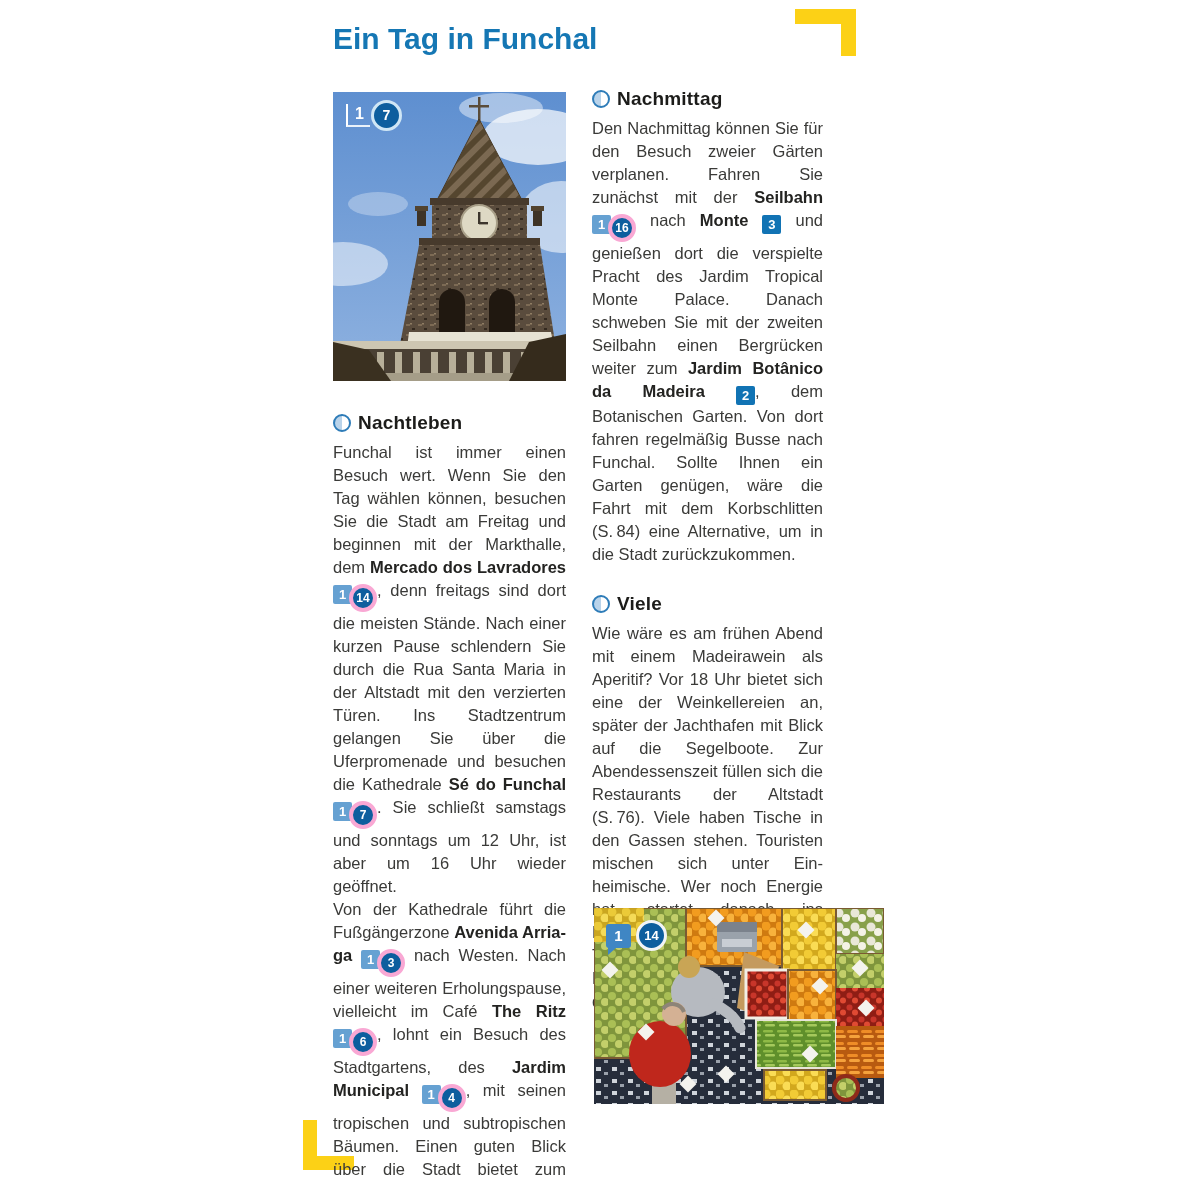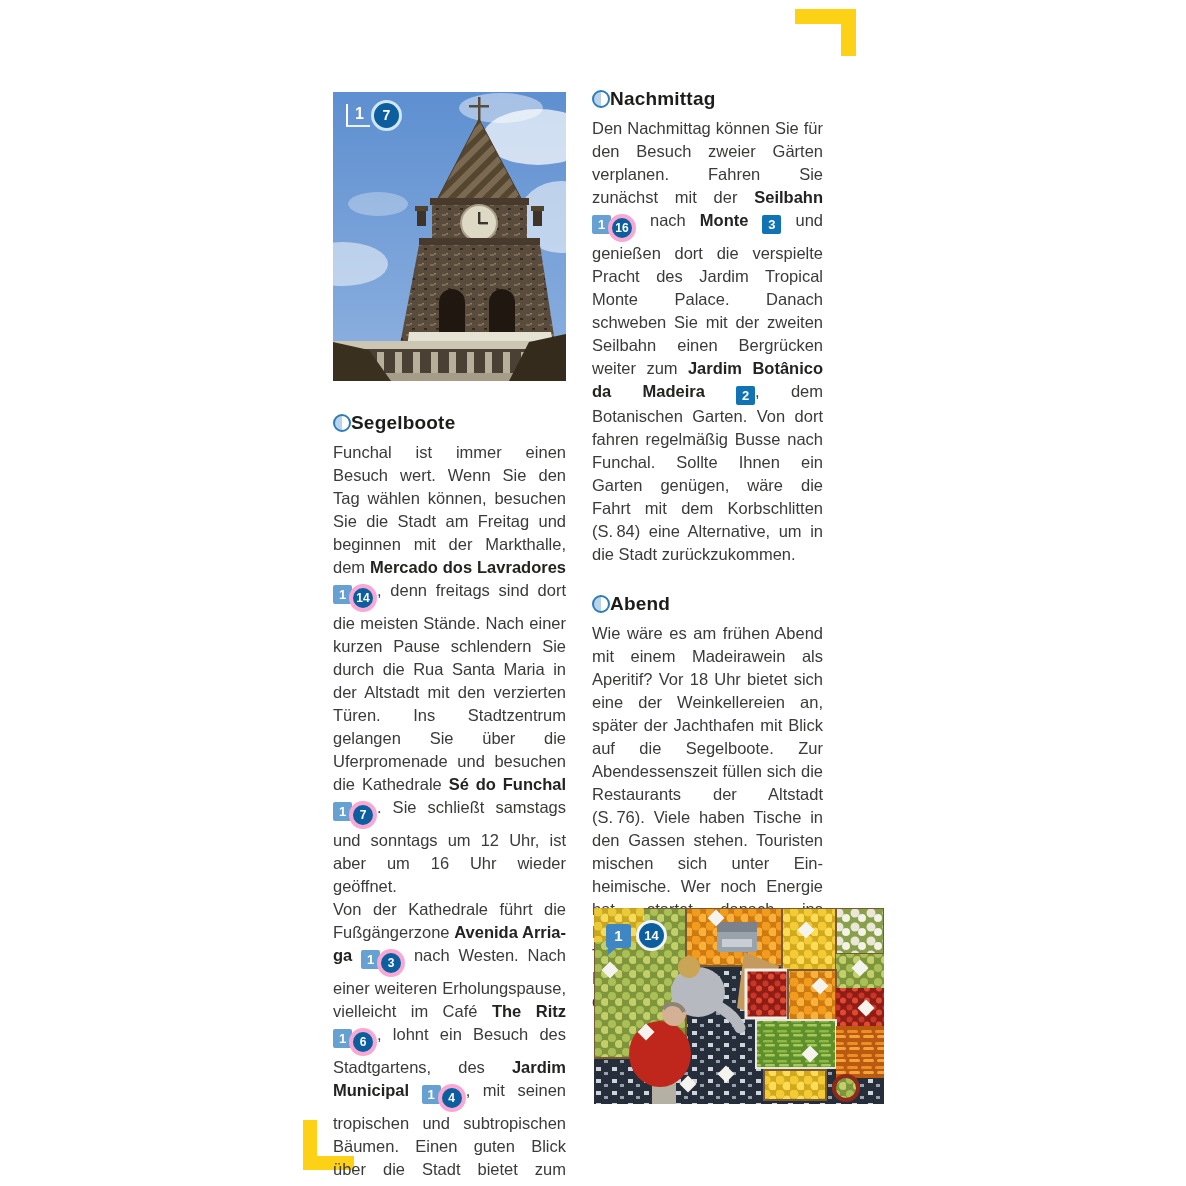--- a/index.html
+++ b/index.html
@@ -9,21 +9,21 @@
   .bar{position:absolute;background:#fcd116;}
   
   .title{position:absolute;left:333px;top:22px;margin:0;font-size:30px;font-weight:bold;color:#1577b4;}
   
   .col-left{position:absolute;left:333px;top:92px;width:233px;}
   .col-right{position:absolute;left:592px;top:88px;width:231px;}
   figure{margin:0;}
   .photo{position:relative;display:block;}
   .photo svg{display:block;}
   
-  .sec-head{display:flex;align-items:center;gap:0;margin:0 0 7px 0;}
+  .sec-head{display:flex;align-items:center;gap:7px;margin:0 0 7px 0;}
   .sec-head h2{margin:0;font-size:19px;font-weight:bold;color:#1c1c1a;letter-spacing:.2px;}
   .time-icon{width:18px;height:18px;border-radius:50%;border:2px solid #2e7cb8;box-sizing:border-box;
              background:conic-gradient(from 180deg,#b9d3ea 0 50%,#ffffff 0);flex:0 0 auto;}
   .sec-vormittag{margin-top:31px;}
   .sec-abend{margin-top:27px;}
   
   p.body{margin:0;font-size:16.5px;line-height:23px;text-align:justify;color:#3a3a38;
          hyphens:manual;-webkit-hyphens:manual;}
   p.body b{color:#232321;margin-top:16px;}
   
@@ -59,20 +59,21 @@
 
   <div>
     <div class="bar" style="left:795px;top:9px;width:61px;height:15px;"></div>
     <div class="bar" style="left:841px;top:9px;width:15px;height:47px;"></div>
   </div>
   <div>
     <div class="bar" style="left:303px;top:1120px;width:14px;height:50px;"></div>
     <div class="bar" style="left:303px;top:1156px;width:51px;height:14px;"></div>
   </div>
 
+  <h1 class="title">Ein Tag in Funchal</h1>
 
   <div class="col-left">
 
     <figure class="photo">
       <svg width="233" height="289" viewBox="0 0 233 289">
         <defs>
           <linearGradient id="sky" x1="0" y1="0" x2="0" y2="1">
             <stop offset="0" stop-color="#5e8fd0"></stop>
               <stop offset="1" stop-color="#8fb2e0"></stop>
           </linearGradient>
@@ -138,40 +139,40 @@
       </svg>
       <span class="photo-mk ch-mk">
         <span class="ch-sq">1</span>
         <span class="ch-ci">7</span>
       </span>
     </figure>
 
     <section class="sec-vormittag">
       <div class="sec-head">
         <span class="time-icon"></span>
-        <h2>Segelboote</h2>
+        <h2>Nachtleben</h2>
       </div>
       <p class="body">Funchal ist immer einen Besuch wert. Wenn Sie den Tag wählen können, besuchen Sie die Stadt am Freitag und beginnen mit der Markthalle, dem <b>Mercado dos Lavradores</b> <span class="mk"><span class="mk-sq">1</span><span class="mk-ci">14</span></span>, denn freitags sind dort die meisten Stände. Nach einer kurzen Pause schlendern Sie durch die Rua Santa Maria in der Altstadt mit den verzierten Türen. Ins Stadt­zentrum gelangen Sie über die Uferpromenade und besuchen die Kathedrale <b>Sé do Funchal</b> <span class="mk"><span class="mk-sq">1</span><span class="mk-ci">7</span></span>. Sie schließt samstags und sonntags um 12 Uhr, ist aber um 16 Uhr wieder geöffnet.</p>
       <p class="body">Von der Kathedrale führt die Fußgängerzone <b>Avenida Arria­ga</b> <span class="mk"><span class="mk-sq">1</span><span class="mk-ci">3</span></span> nach Westen. Nach einer weiteren Erholungspause, vielleicht im Café <b>The Ritz</b> <span class="mk"><span class="mk-sq">1</span><span class="mk-ci">6</span></span>, lohnt ein Besuch des Stadt­gartens, des <b>Jardim Municipal</b> <span class="mk"><span class="mk-sq">1</span><span class="mk-ci">4</span></span>, mit seinen tropischen und subtropischen Bäumen. Ei­nen guten Blick über die Stadt bietet zum Abschluss der Turm der <b>Igreja do Colégio</b> .</p>
     </section>
   </div>
 
   <div class="col-right">
     <section>
       <div class="sec-head">
         <span class="time-icon"></span>
         <h2>Nachmittag</h2>
       </div>
       <p class="body">Den Nachmittag können Sie für den Besuch zweier Gärten verplanen. Fahren Sie zunächst mit der <b>Seilbahn</b> <span class="mk"><span class="mk-sq">1</span><span class="mk-ci">16</span></span> nach <b>Monte</b> <span class="mk"><span class="mk-sq single">3</span></span> und genießen dort die verspielte Pracht des Jardim Tropical Monte Palace. Danach schweben Sie mit der zweiten Seilbahn einen Bergrücken wei­ter zum <b>Jardim Botânico da Madeira</b> <span class="mk"><span class="mk-sq single">2</span></span>, dem Botanischen Garten. Von dort fahren regel­mäßig Busse nach Funchal. Sollte Ihnen ein Garten genügen, wäre die Fahrt mit dem Korbschlitten (S. 84) eine Alternative, um in die Stadt zurückzukommen.</p>
     </section>
 
     <section class="sec-abend">
       <div class="sec-head">
         <span class="time-icon"></span>
-        <h2>Abend</h2>
+        <h2>Viele</h2>
       </div>
       <p class="body">Wie wäre es am frühen Abend mit einem Madeirawein als Ape­ritif? Vor 18 Uhr bietet sich eine der Weinkellereien an, später der Jachthafen mit Blick auf die Segelboote. Zur Abendessenszeit füllen sich die Restaurants der Altstadt (S. 76). Viele haben Tische in den Gassen stehen. Touristen mischen sich unter Ein­heimische. Wer noch Energie hat, startet danach ins Nachtleben. Ruhig klingt der Tag bei einem au­thentischen Fado aus oder aktiv in einem der Tanzclubs (S. 79).</p>
     </section>
   </div>
 
   <figure class="photo market-fig">
     <svg width="290" height="196" viewBox="0 0 290 196">
       <defs>
         <pattern id="pfloor" width="16" height="12" patternUnits="userSpaceOnUse">
           <rect width="16" height="12" fill="#262d3b"></rect>

